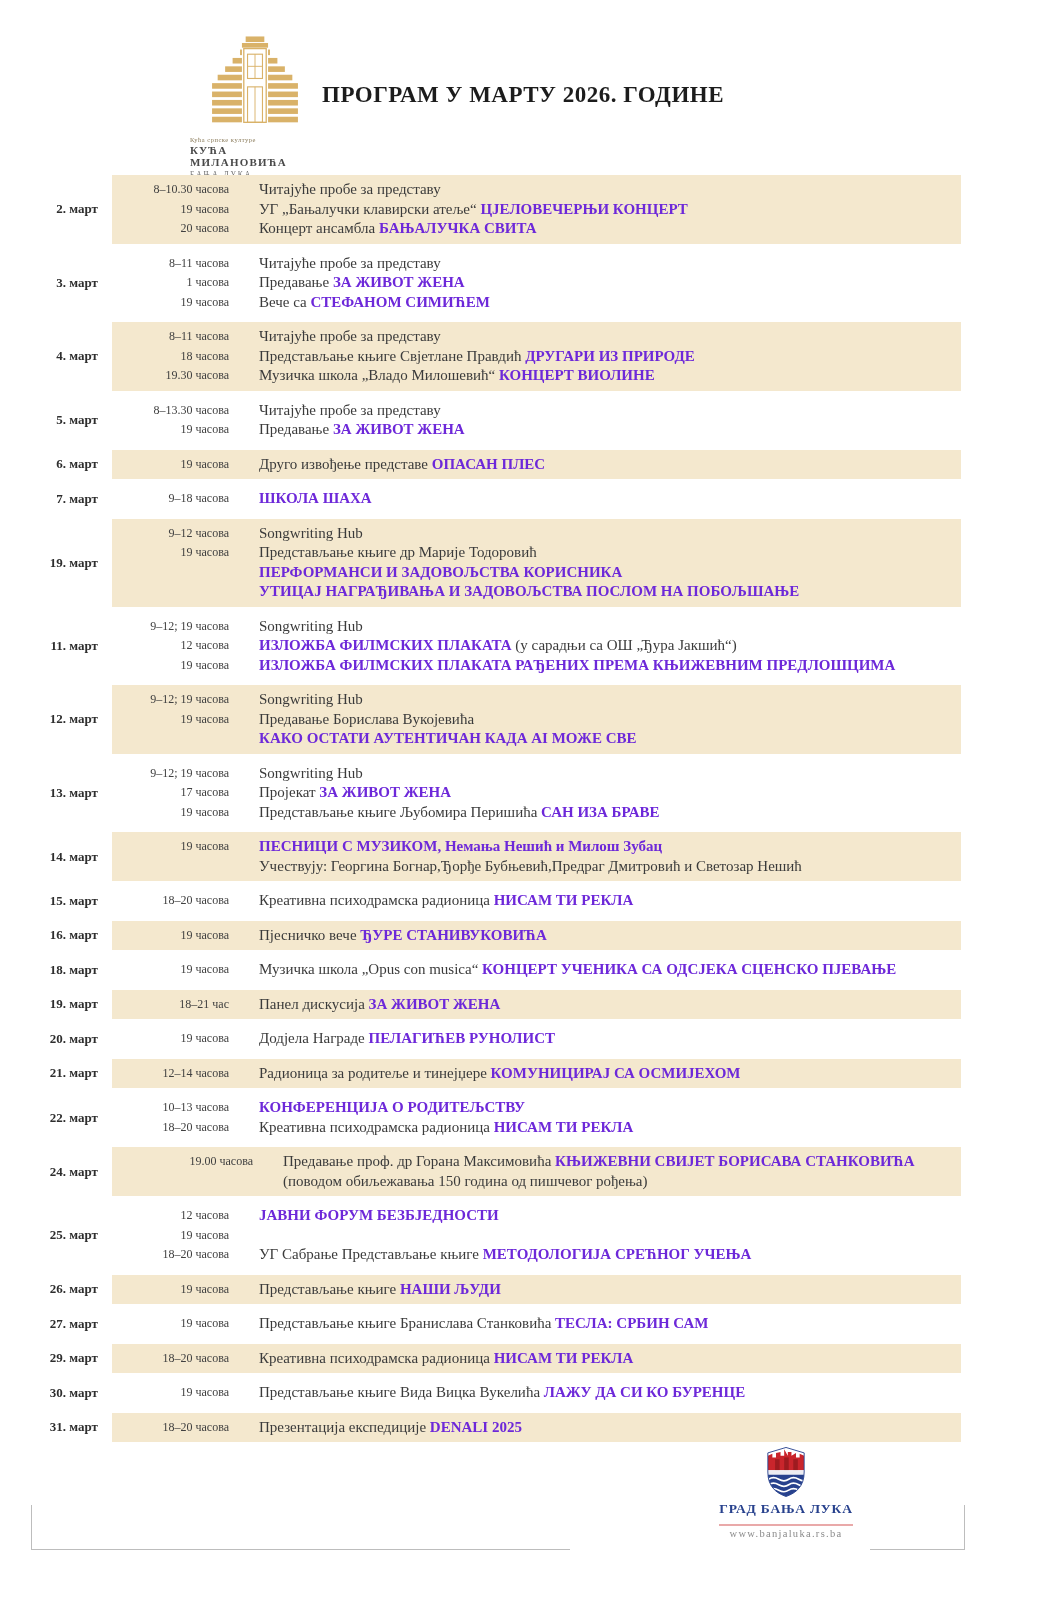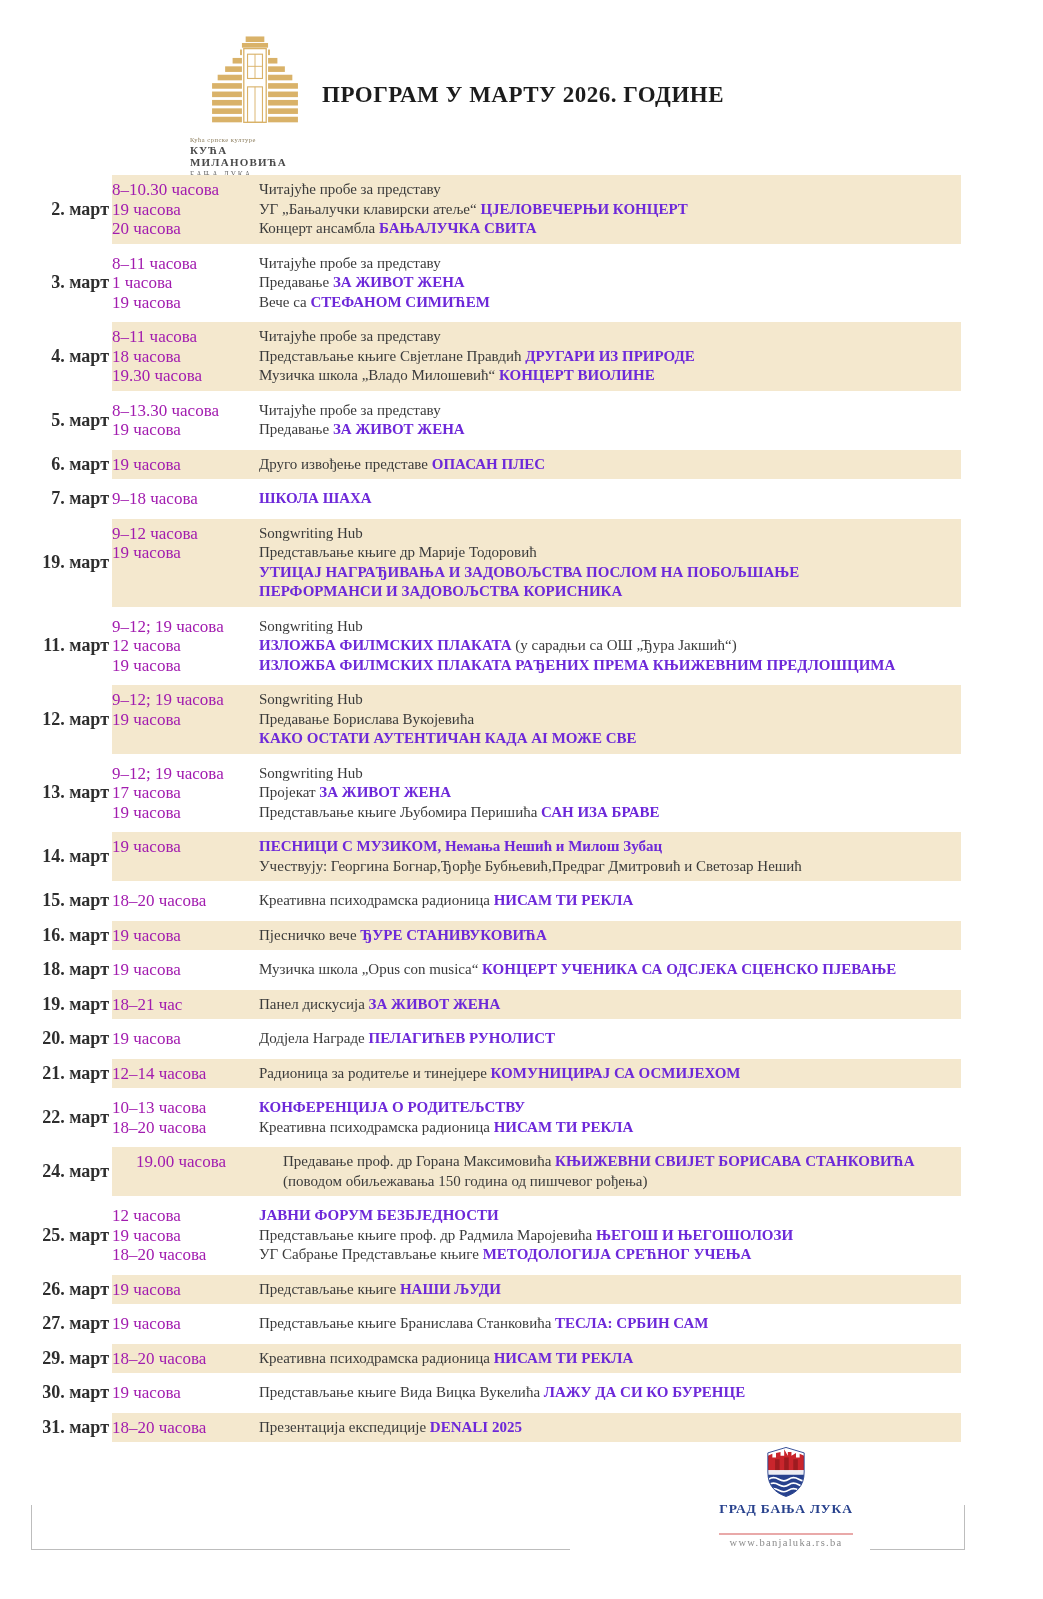--- a/index.html
+++ b/index.html
@@ -17,36 +17,36 @@
   .logo-city{font-size:7.5px;color:#6a6a6a;letter-spacing:2px;margin-top:2px;}
   .page-title{
     position:absolute;left:322px;top:82px;font-size:23px;font-weight:700;
     color:#1c1c1c;letter-spacing:.5px;white-space:nowrap;
   }
   
   .schedule{position:relative;}
   .row{display:flex;align-items:stretch;margin-bottom:5px;}
   .date-cell{
     width:112px;flex:0 0 112px;display:flex;align-items:center;justify-content:flex-end;
-    padding-right:3px;box-sizing:border-box;font-size:18px;font-weight:700;color:#2e2e2e;
+    padding-right:14px;box-sizing:border-box;font-size:13px;font-weight:700;color:#2e2e2e;
     white-space:nowrap;
   }
   .row-body{flex:1;margin-right:82px;padding:5px 0;}
   .row-body.shaded{background:#F4E8CE;}
   .event-line{display:flex;line-height:19.5px;font-size:15px;}
   .time{
-    flex:0 0 117px;color:#a21caf;font-size:17px;white-space:nowrap;
+    flex:0 0 117px;text-align:right;color:#404040;font-size:12px;white-space:nowrap;
   }
   .desc{margin-left:30px;color:#3b3b3b;}
   .desc .b{font-weight:700;color:#6d28d9;}
   
   .footer{position:absolute;left:700px;top:1446px;width:172px;text-align:center;background:#fff;z-index:3;}
   .footer svg{display:block;margin:0 auto;}
   .footer-city{font-size:13.5px;font-weight:700;color:#27418D;letter-spacing:.8px;margin-top:3px;
-    border-bottom:2px solid #e9a9a9;display:inline-block;padding-bottom:16px;}
+    border-bottom:2px solid #e9a9a9;display:inline-block;padding-bottom:7px;}
   .footer-url{font-size:10.5px;color:#8a8a8a;letter-spacing:1.3px;margin-top:2px;}
   
   .frame{position:absolute;background:#bdbdbd;z-index:1;}
   .frame-h-left{left:31px;top:1549px;width:539px;height:1px;}
   .frame-h-right{left:870px;top:1549px;width:95px;height:1px;}
   .frame-v-left{left:31px;top:1505px;width:1px;height:45px;}
   .frame-v-right{left:964px;top:1505px;width:1px;height:45px;}
 </style>
 </head>
 <body>
@@ -185,25 +185,25 @@
         <div class="event-line">
           <span class="time">9–12 часова</span>
           <span class="desc"><span>Songwriting Hub</span></span>
         </div>
         <div class="event-line">
           <span class="time">19 часова</span>
           <span class="desc"><span>Представљање књиге др Марије Тодоровић</span></span>
         </div>
         <div class="event-line">
           <span class="time"></span>
+          <span class="desc"><span class="b">ПЕРФОРМАНСИ И ЗАДОВОЉСТВА КОРИСНИКА</span></span>
+        </div>
+        <div class="event-line">
+          <span class="time"></span>
           <span class="desc"><span class="b">УТИЦАЈ НАГРАЂИВАЊА И ЗАДОВОЉСТВА ПОСЛОМ НА ПОБОЉШАЊЕ</span></span>
-        </div>
-        <div class="event-line">
-          <span class="time"></span>
-          <span class="desc"><span class="b">ПЕРФОРМАНСИ И ЗАДОВОЉСТВА КОРИСНИКА</span></span>
         </div>
       </div>
     </div>
     <div class="row">
       <div class="date-cell">11. март</div>
       <div class="row-body">
         <div class="event-line">
           <span class="time">9–12; 19 часова</span>
           <span class="desc"><span>Songwriting Hub</span></span>
         </div>
@@ -346,21 +346,20 @@
     </div>
     <div class="row">
       <div class="date-cell">25. март</div>
       <div class="row-body">
         <div class="event-line">
           <span class="time">12 часова</span>
           <span class="desc"><span class="b">ЈАВНИ ФОРУМ БЕЗБЈЕДНОСТИ</span></span>
         </div>
         <div class="event-line">
           <span class="time">19 часова</span>
-          <span class="desc"><span>Представљање књиге проф. др Радмила Маројевића </span><span class="b">ЊЕГОШ И ЊЕГОШОЛОЗИ</span></span>
         </div>
         <div class="event-line">
           <span class="time">18–20 часова</span>
           <span class="desc"><span>УГ Сабрање Представљање књиге </span><span class="b">МЕТОДОЛОГИЈА СРЕЋНОГ УЧЕЊА</span></span>
         </div>
       </div>
     </div>
     <div class="row">
       <div class="date-cell">26. март</div>
       <div class="row-body shaded" style="background: rgb(244, 232, 206);">

